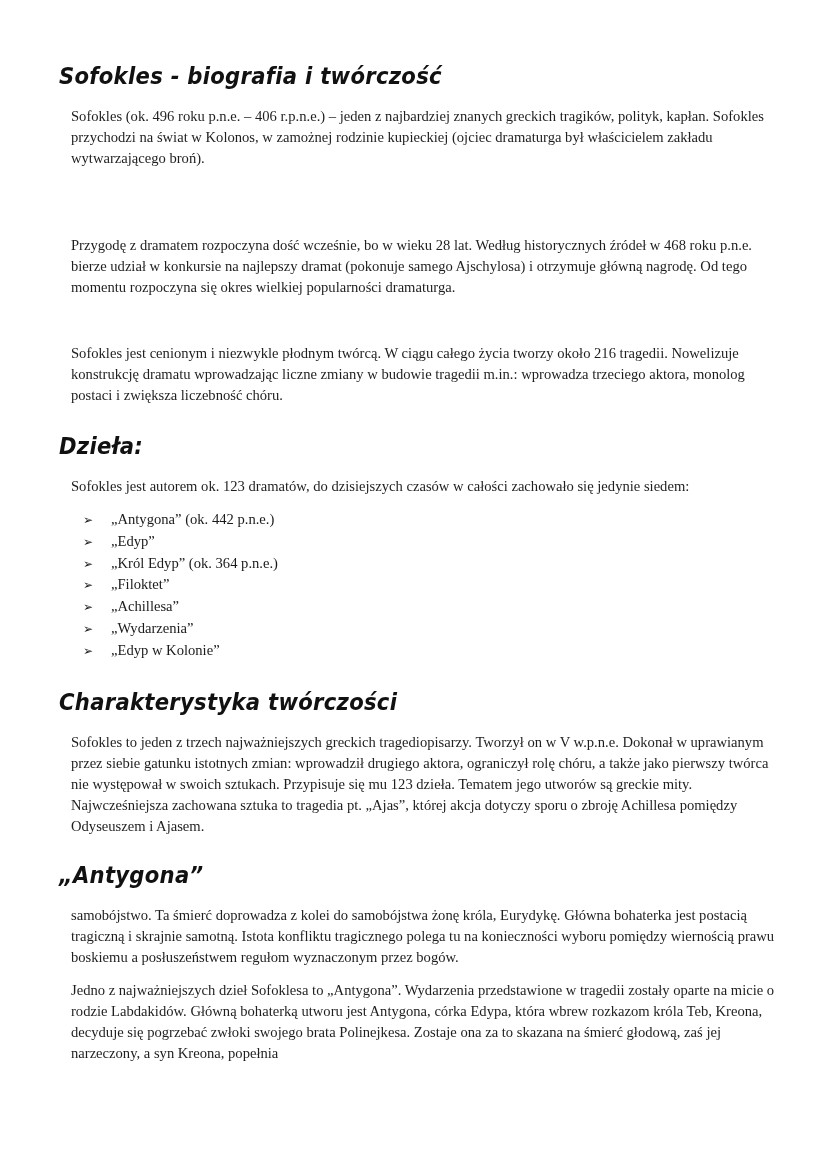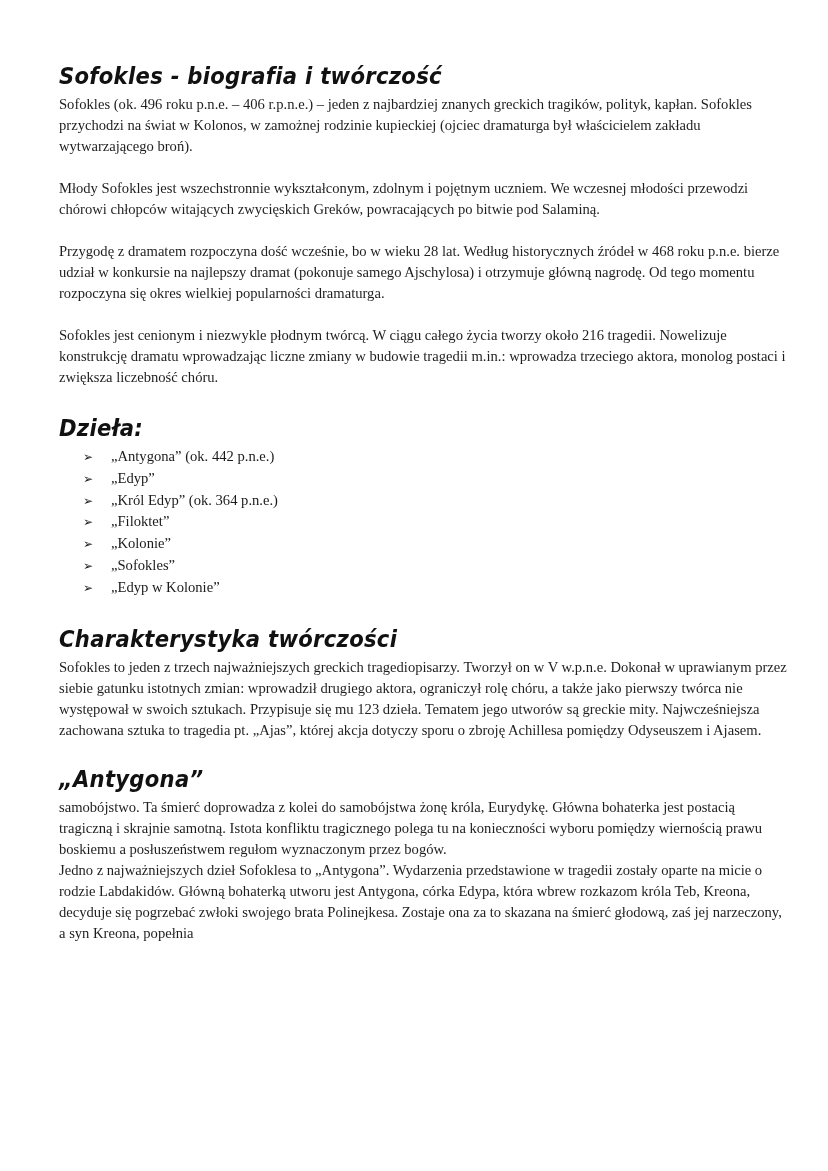--- a/index.html
+++ b/index.html
@@ -29,21 +29,21 @@
       margin: 0;
       line-height: 36px;
       color: #111;
       transform: scaleX(0.92);
       transform-origin: left center;
     }
     p.body {
       font-family: "Liberation Serif", serif;
       font-size: 14.6px;
       line-height: 21px;
-      margin: 0;
+      margin: 12px;
       color: #1e1e1e;
     }
     .gap { height: 21px; }
     ul.works {
       list-style: none;
       margin: 0;
       padding: 0 0 0 24px;
     }
     ul.works li {
       font-family: "Liberation Serif", serif;
@@ -65,53 +65,53 @@
   </style>
 </head>
 <body>
 
 <div class="page">
 
   <section class="sec1">
     <h2 class="heading">Sofokles - biografia i twórczość</h2>
     <p class="body">Sofokles (ok. 496 roku p.n.e. – 406 r.p.n.e.) – jeden z najbardziej znanych greckich tragików, polityk, kapłan. Sofokles przychodzi na świat w Kolonos, w zamożnej rodzinie kupieckiej (ojciec dramaturga był właścicielem zakładu wytwarzającego broń).</p>
     <div class="gap"></div>
-    <p class="body">Młody Sofokles jest wszechstronnie wykształconym, zdolnym i pojętnym uczniem. We wczesnej młodości przewodzi chórowi chłopców witających zwycięskich Greków, powracających po bitwie pod Salaminą.</p>
     <div class="gap"></div>
     <p class="body">Przygodę z dramatem rozpoczyna dość wcześnie, bo w wieku 28 lat. Według historycznych źródeł w 468 roku p.n.e. bierze udział w konkursie na najlepszy dramat (pokonuje samego Ajschylosa) i otrzymuje główną nagrodę. Od tego momentu rozpoczyna się okres wielkiej popularności dramaturga.</p>
     <div class="gap"></div>
     <p class="body">Sofokles jest cenionym i niezwykle płodnym twórcą. W ciągu całego życia tworzy około 216 tragedii. Nowelizuje konstrukcję dramatu wprowadzając liczne zmiany w budowie tragedii m.in.: wprowadza trzeciego aktora, monolog postaci i zwiększa liczebność chóru.</p>
   </section>
 
   <section class="sec2">
     <h2 class="heading">Dzieła:</h2>
+    <p class="body">Sofokles jest autorem ok. 123 dramatów, do dzisiejszych czasów w całości zachowało się jedynie siedem:</p>
     <ul class="works">
       <li>
           <span class="bullet">➢</span>
           <span>„Antygona” (ok. 442 p.n.e.)</span>
         </li>
       <li>
           <span class="bullet">➢</span>
           <span>„Edyp”</span>
         </li>
       <li>
           <span class="bullet">➢</span>
           <span>„Król Edyp” (ok. 364 p.n.e.)</span>
         </li>
       <li>
           <span class="bullet">➢</span>
           <span>„Filoktet”</span>
         </li>
       <li>
           <span class="bullet">➢</span>
-          <span>„Kolonie”</span>
+          <span>„Achillesa”</span>
         </li>
       <li>
           <span class="bullet">➢</span>
-          <span>„Sofokles”</span>
+          <span>„Wydarzenia”</span>
         </li>
       <li>
           <span class="bullet">➢</span>
           <span>„Edyp w Kolonie”</span>
         </li>
     </ul>
   </section>
 
   <section class="sec3">
     <h2 class="heading">Charakterystyka twórczości</h2>

